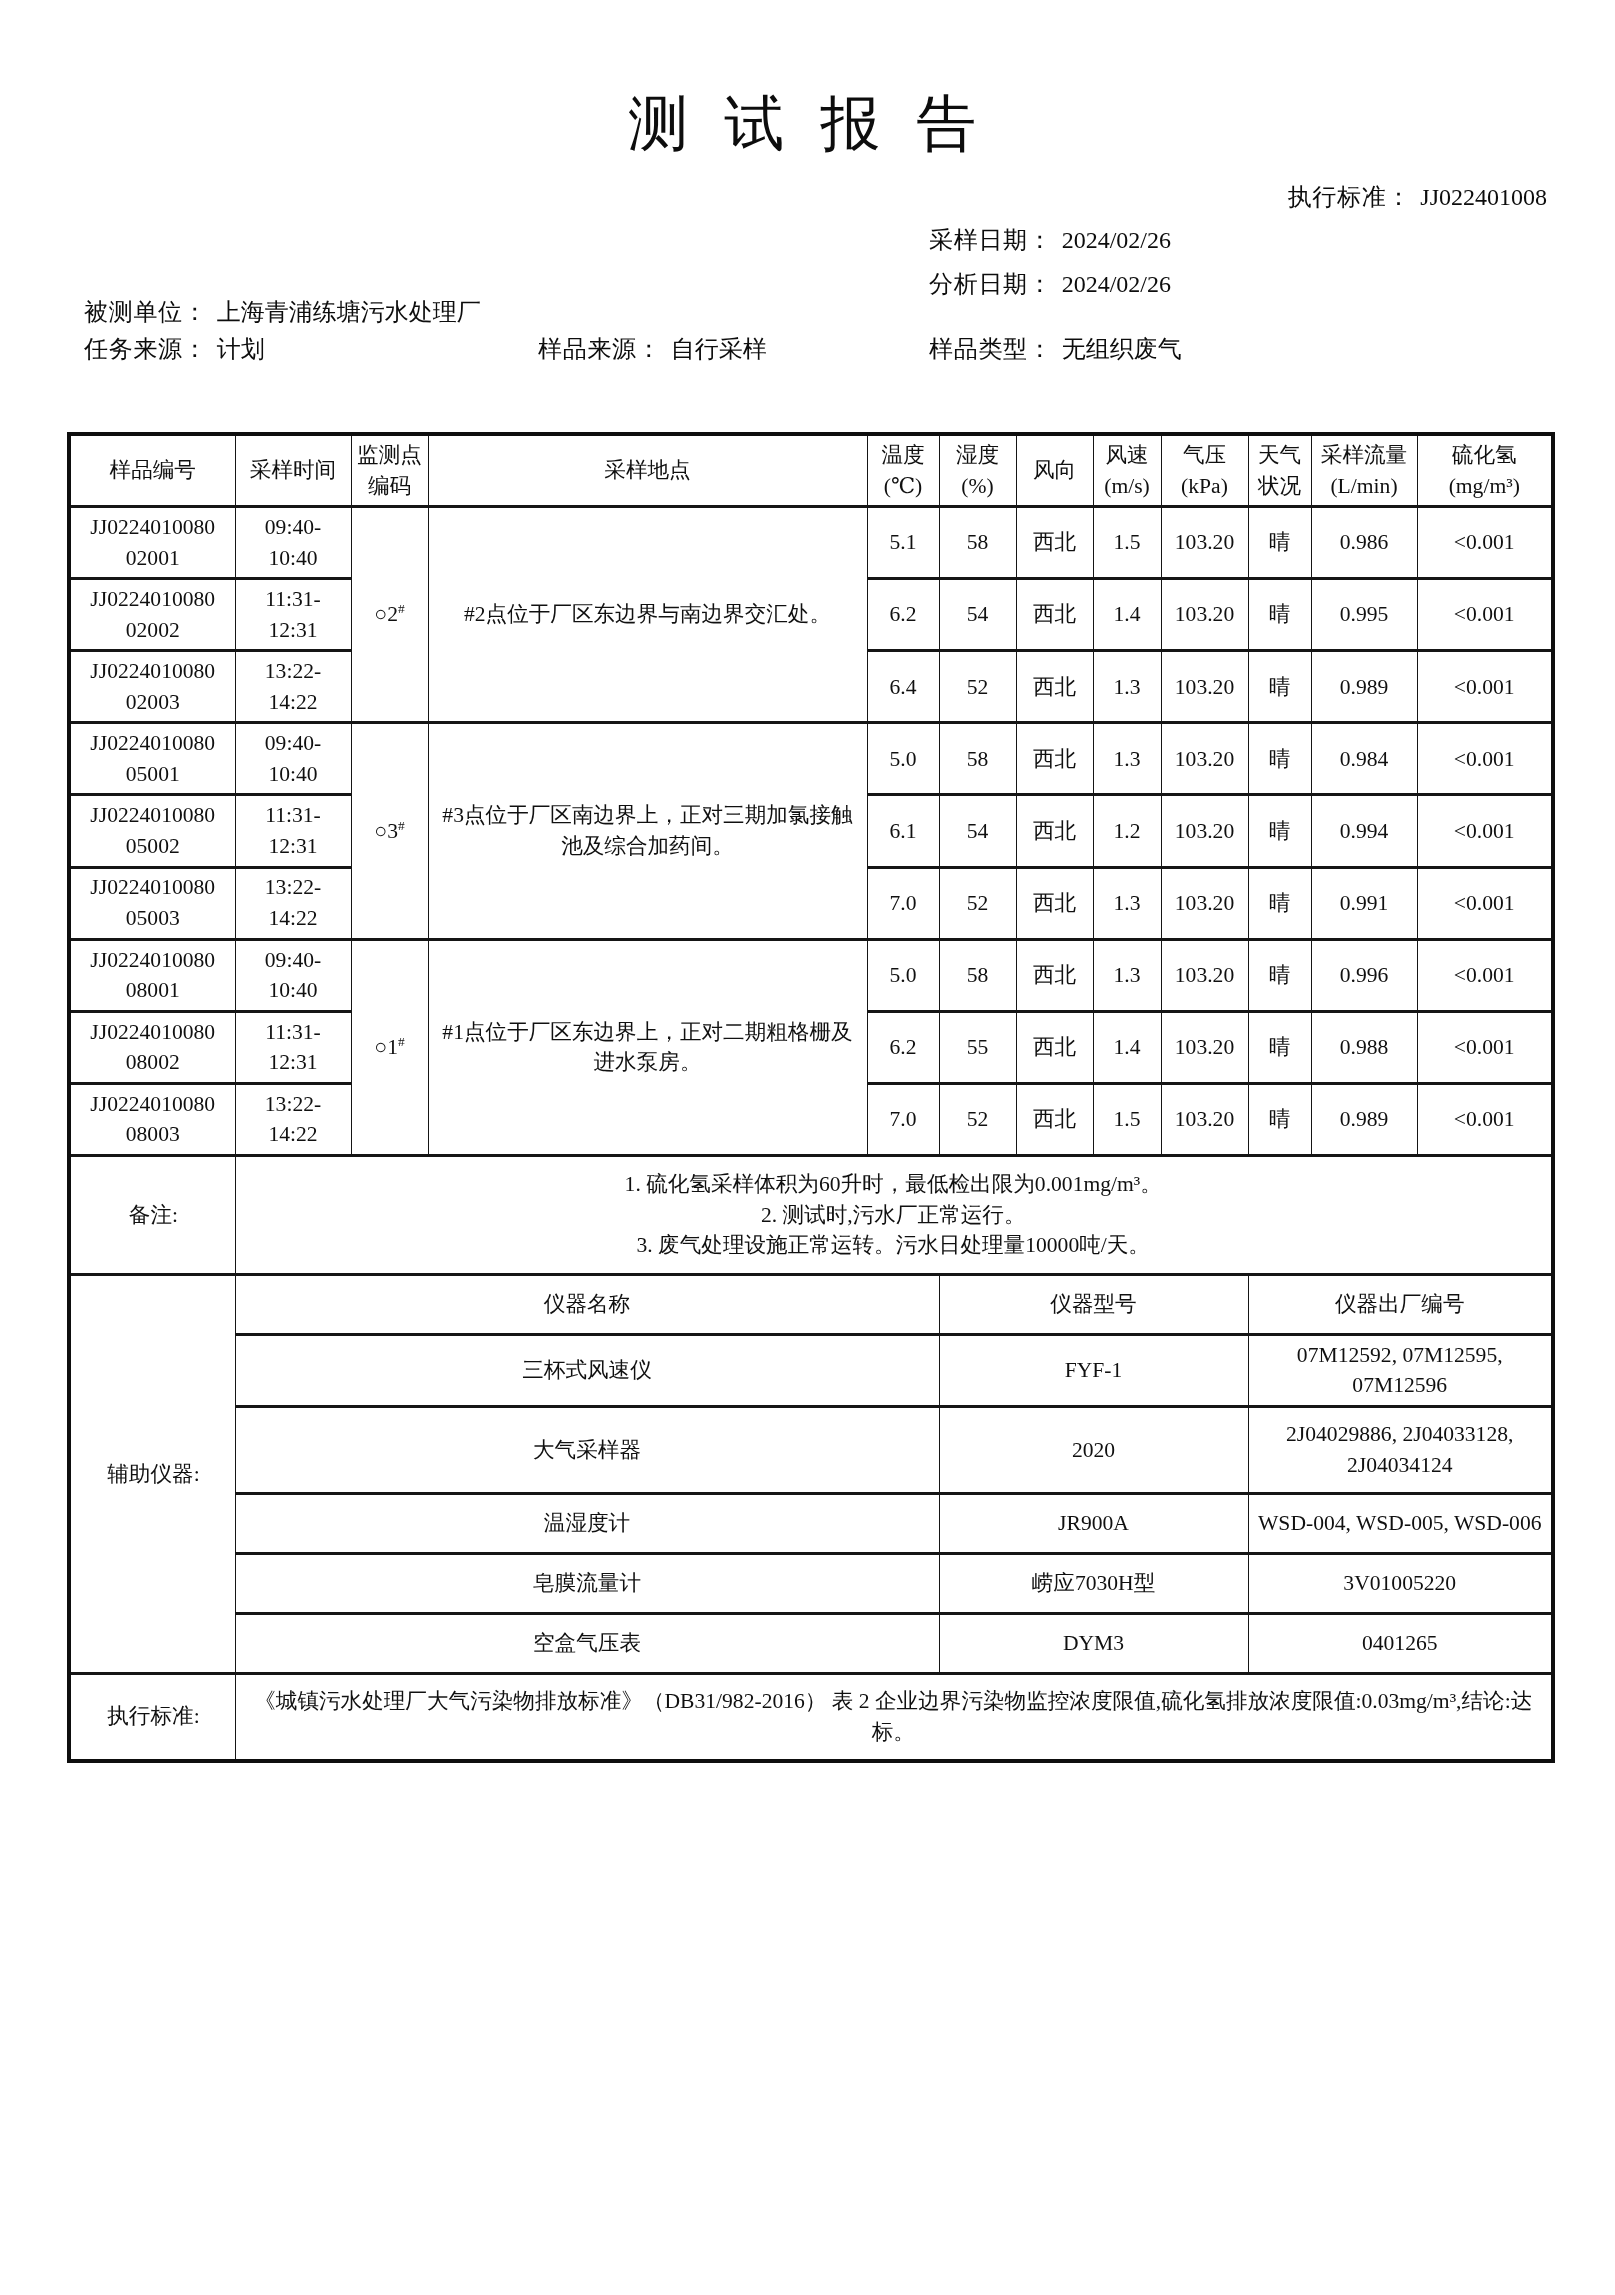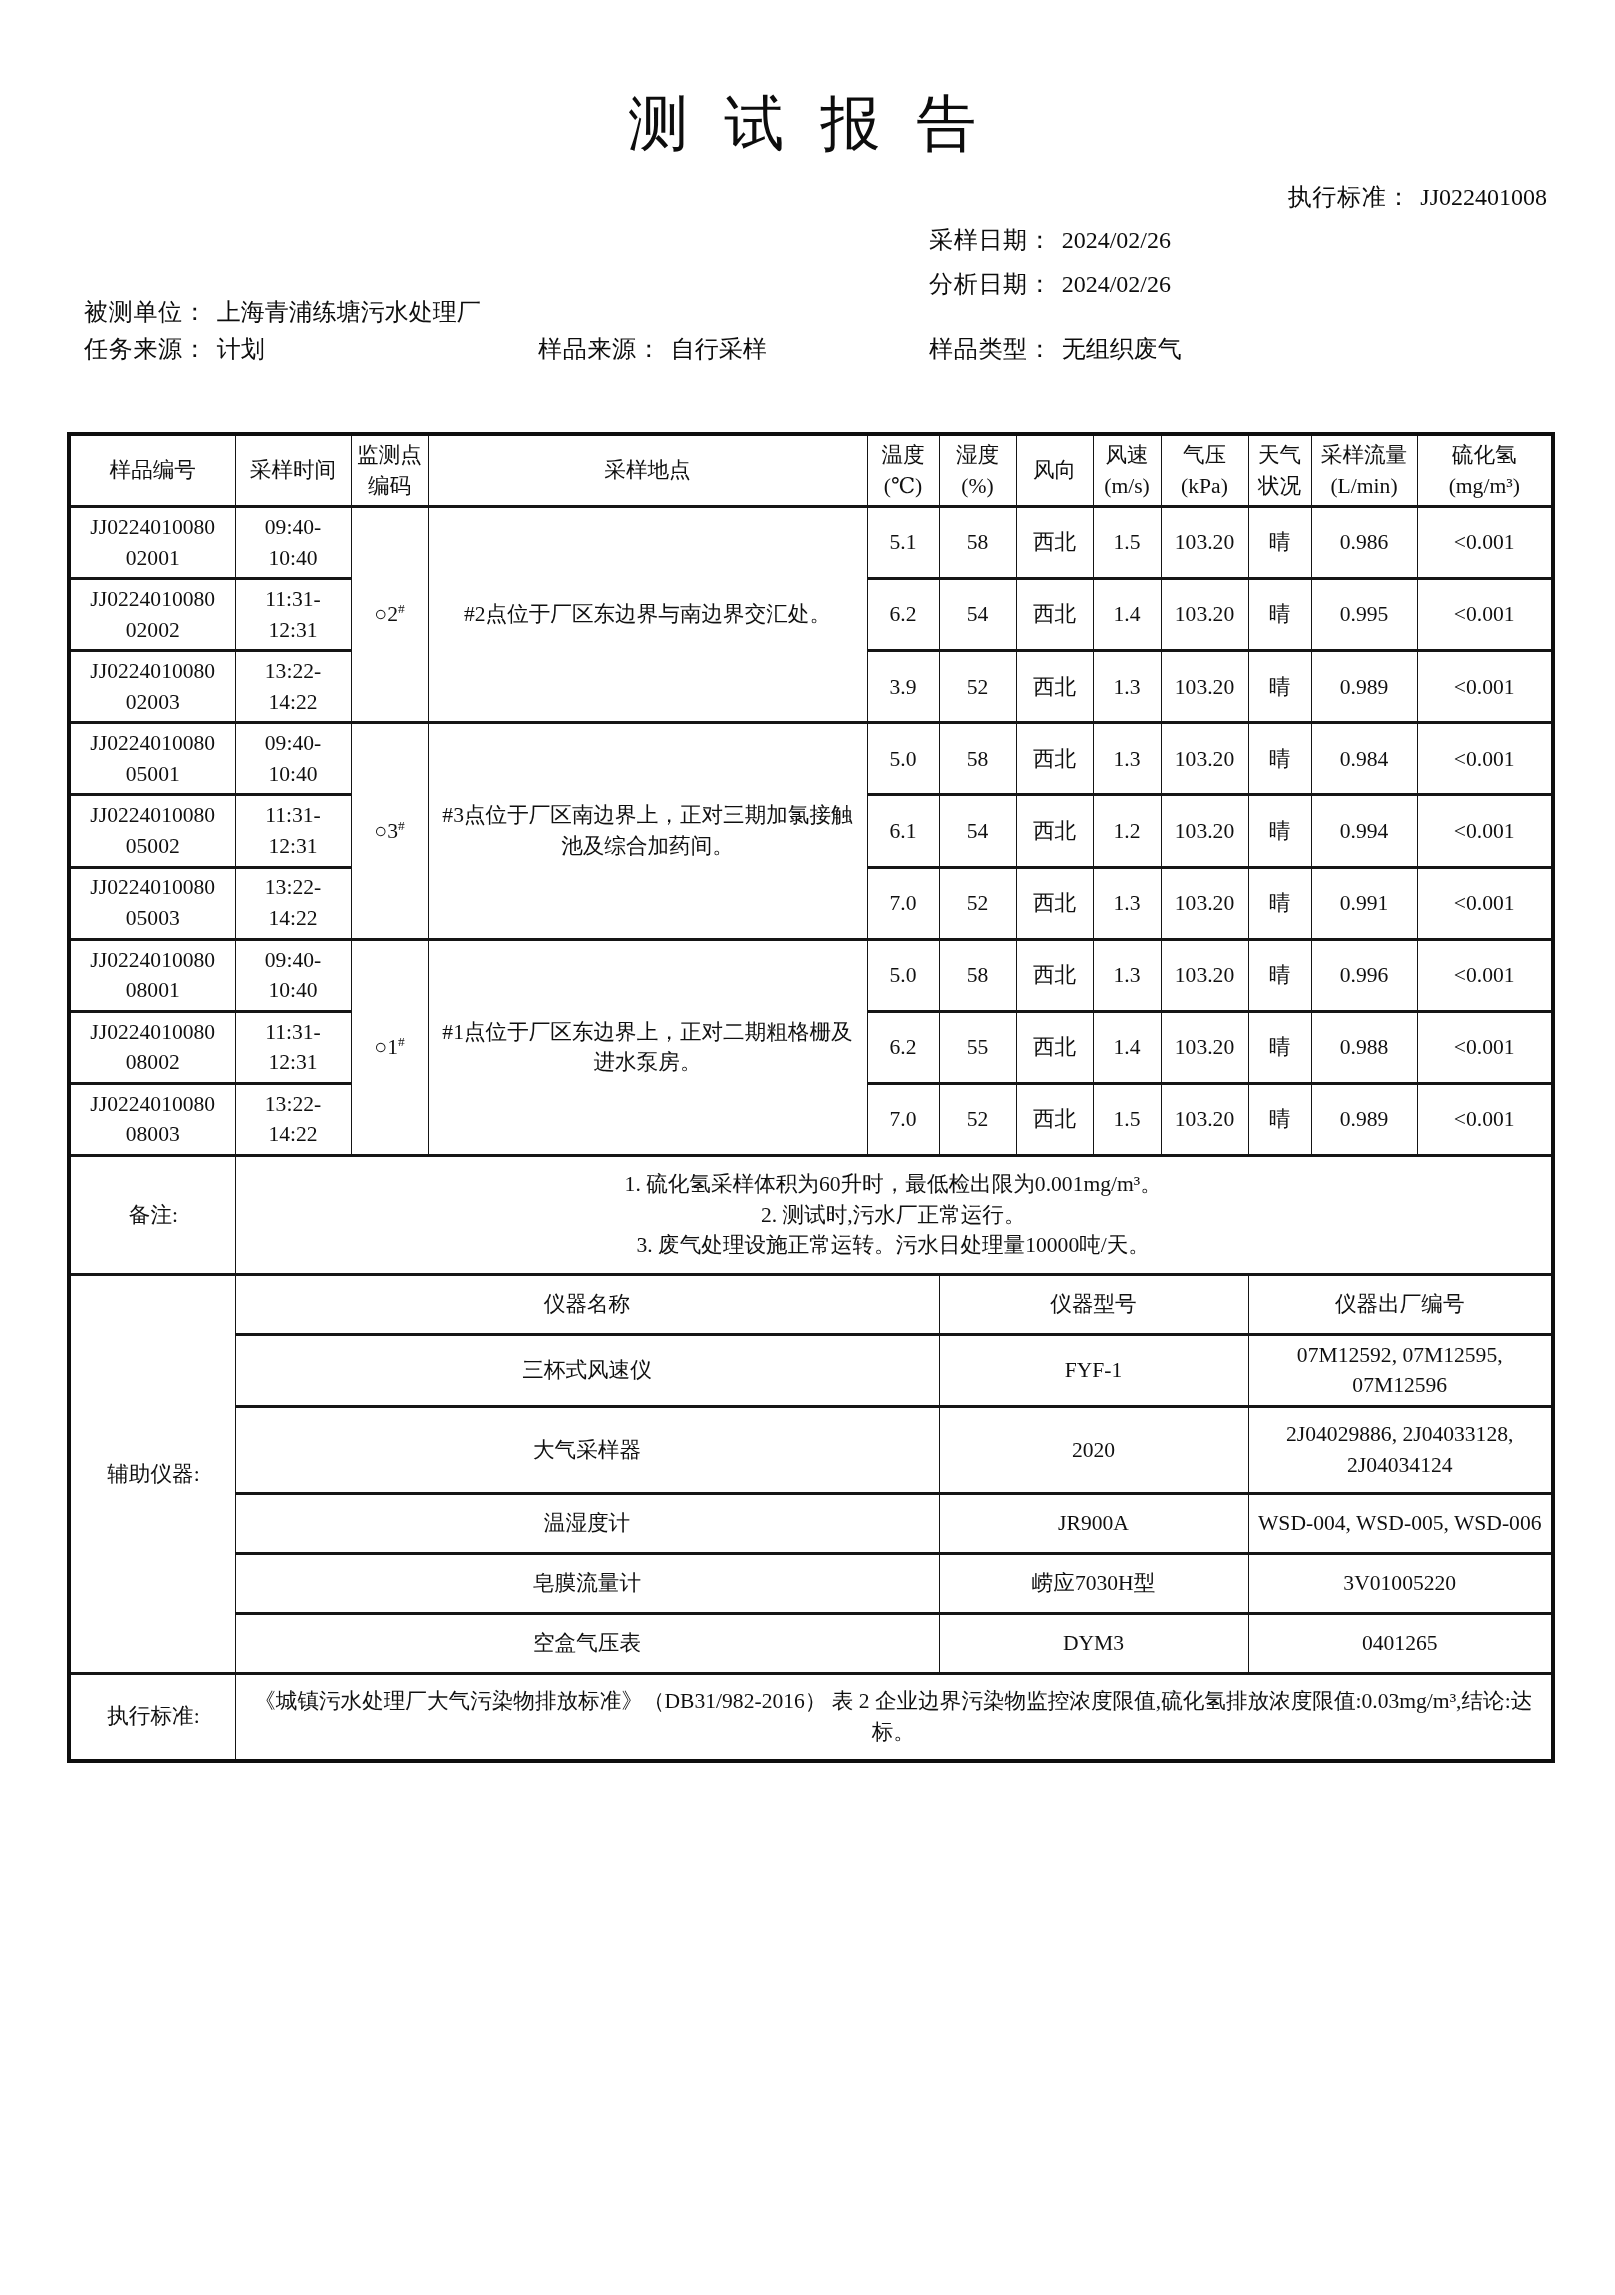--- a/index.html
+++ b/index.html
@@ -169,21 +169,21 @@
       <td>103.20</td>
       <td>晴</td>
       <td>0.995</td>
       <td>&lt;0.001</td>
     </tr>
     <tr class="h-data">
       <td class="pre">JJ0224010080
 02003</td>
       <td class="pre">13:22-
 14:22</td>
-      <td>3.9</td>
+      <td>6.4</td>
       <td>52</td>
       <td>西北</td>
       <td>1.3</td>
       <td>103.20</td>
       <td>晴</td>
       <td>0.989</td>
       <td>&lt;0.001</td>
     </tr>
 
     <tr class="h-data">

